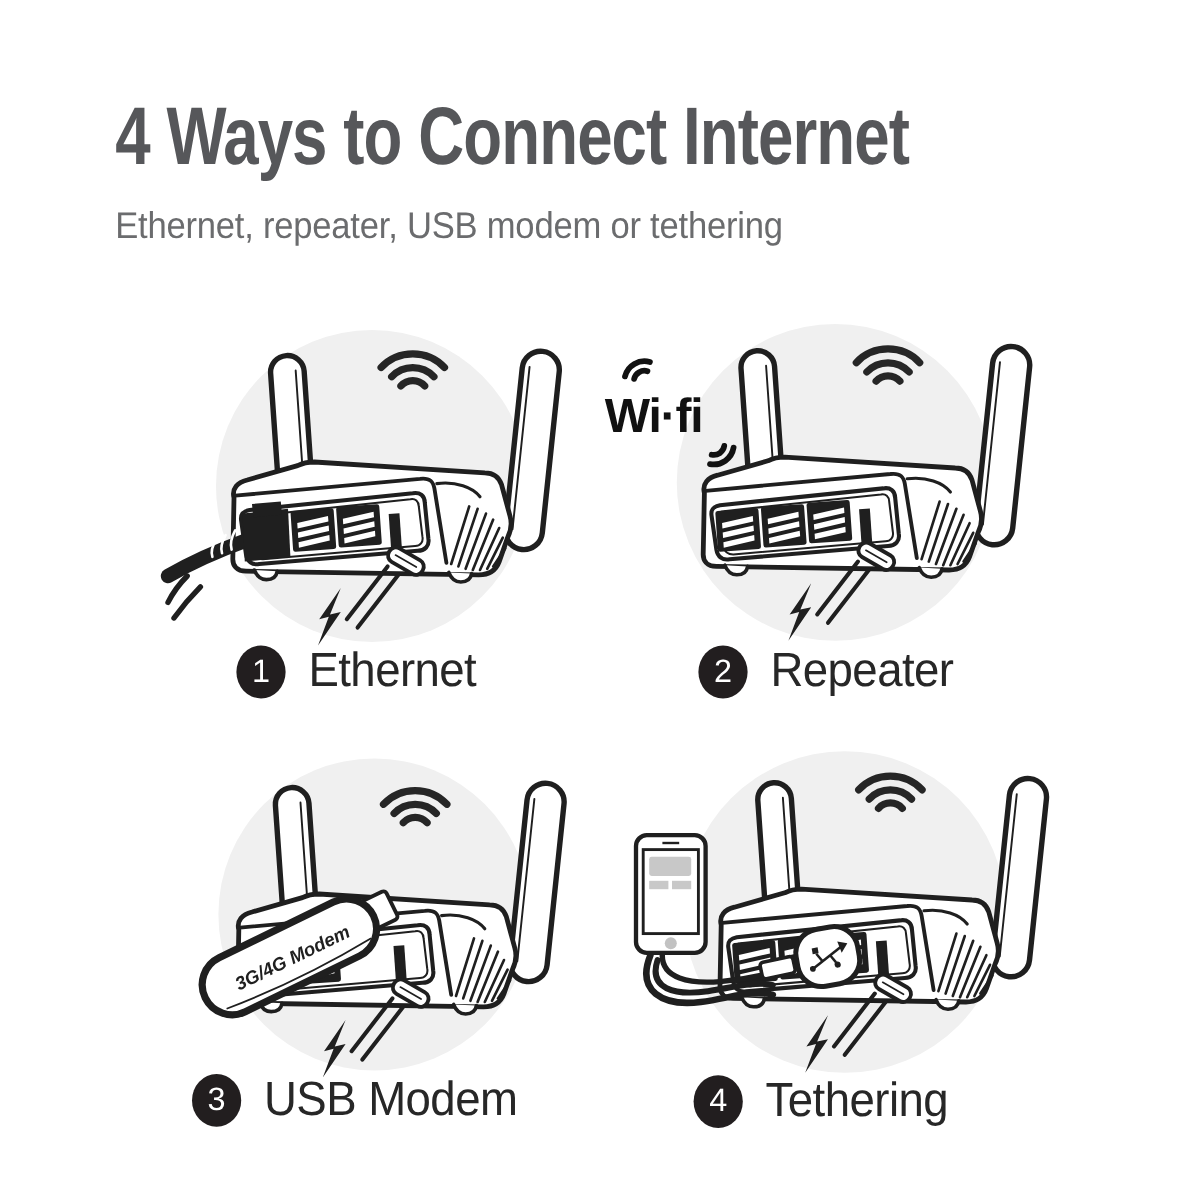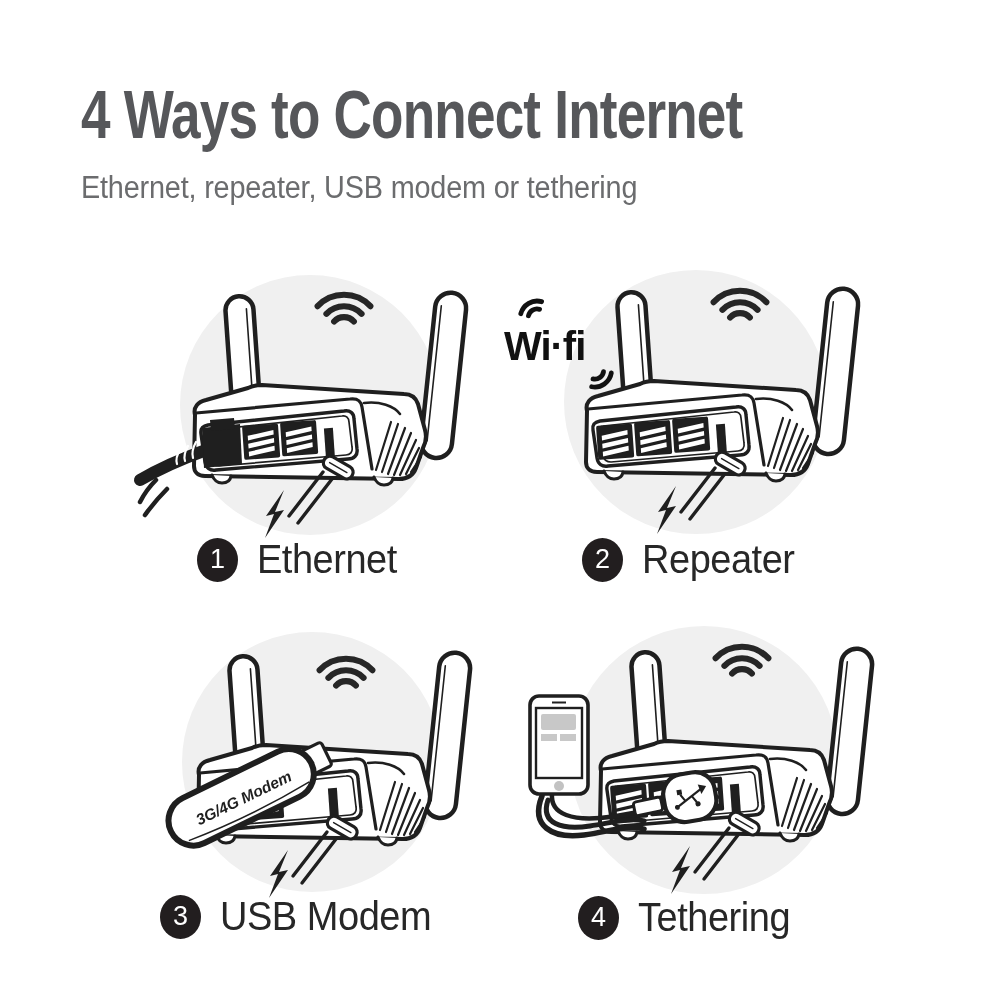--- a/index.html
+++ b/index.html
@@ -1,20 +1,20 @@
 <!DOCTYPE html>
 <html><head>
 <meta charset="utf-8">
 <style>
   html,body{margin:0;padding:0;}
   body{
     width:1000px;height:1000px;background:#ffffff;position:relative;overflow:hidden;
     font-family:"Liberation Sans", sans-serif;
   }
-  .header{position:absolute;left:81px;top:80px;}
+  .header{position:absolute;left:96px;top:80px;}
   .title{
     font-size:68px;font-weight:bold;color:#56575a;line-height:1.0;
     transform:scaleX(0.78);transform-origin:left top;white-space:nowrap;letter-spacing:-1px;
   }
   .subtitle{
     margin-top:22px;font-size:31px;color:#6b6c6e;
     transform:scaleX(0.93);transform-origin:left top;white-space:nowrap;letter-spacing:-0.2px;
   }
   .panel-svg{position:absolute;overflow:visible;}
   .caption{position:absolute;display:flex;align-items:center;}

